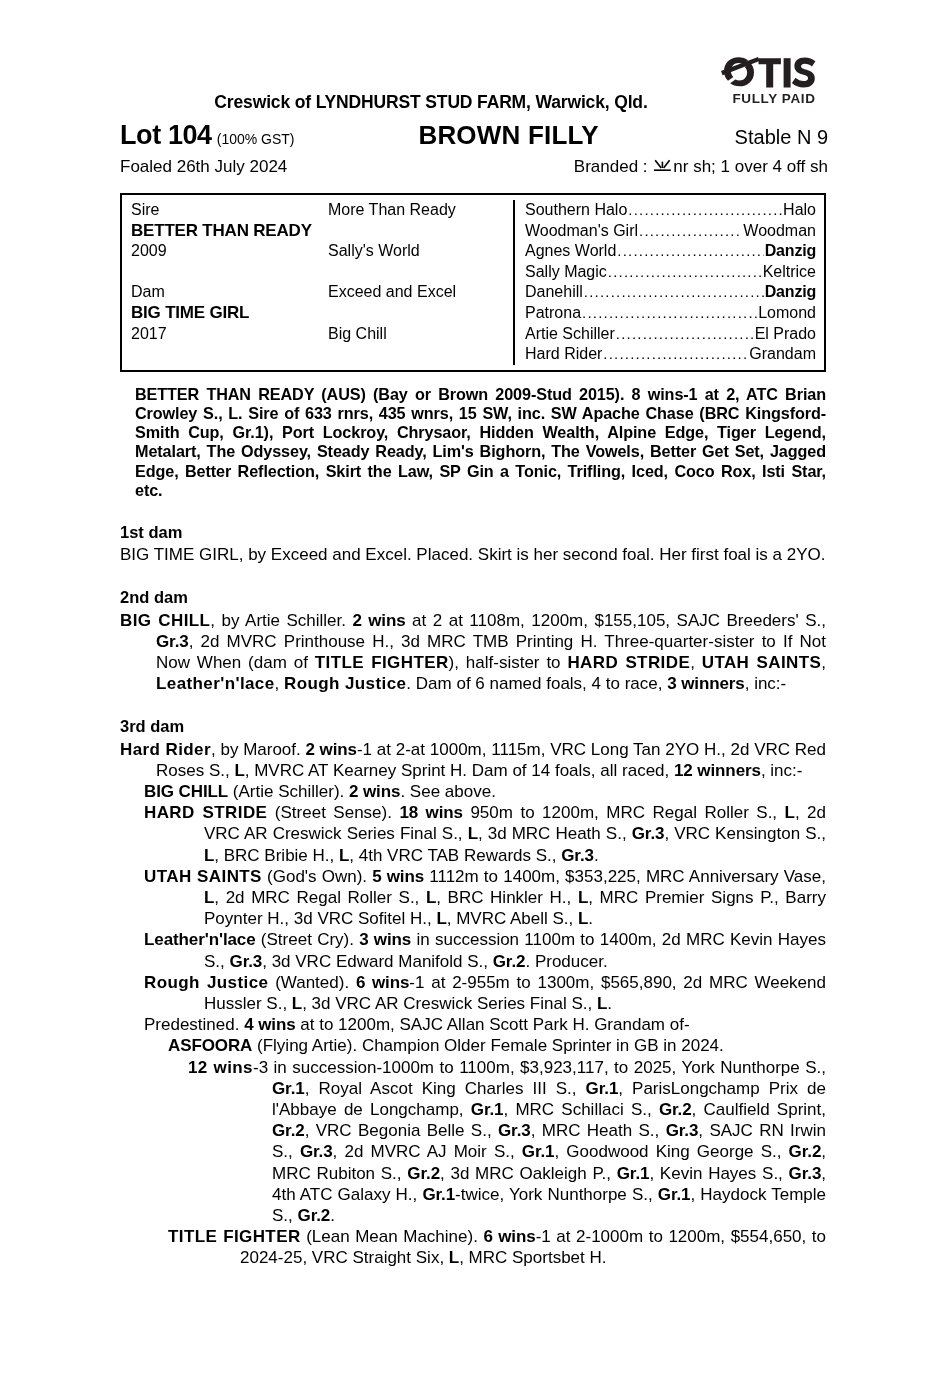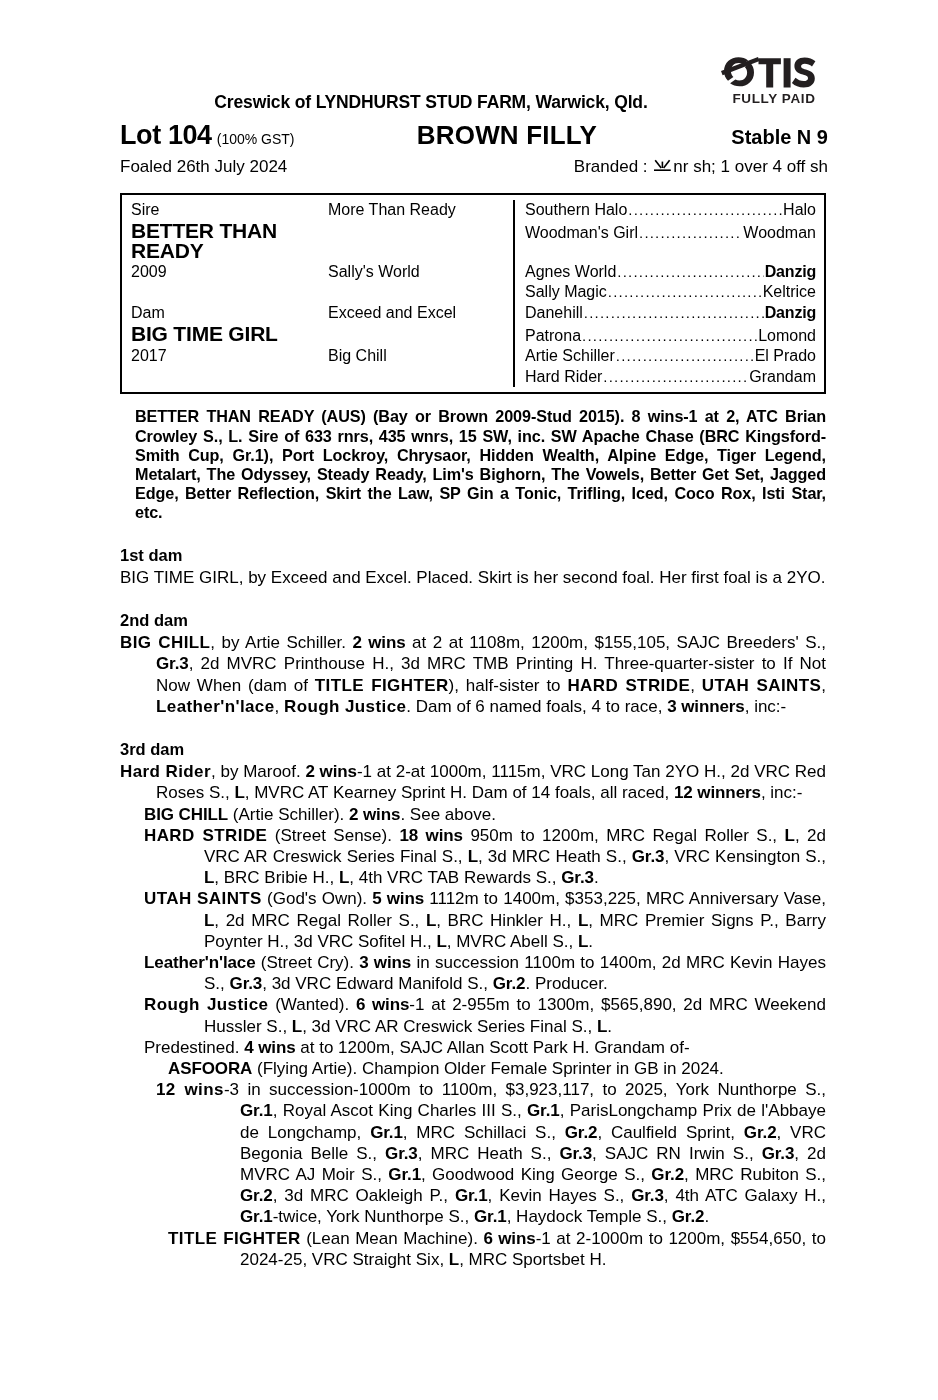--- a/index.html
+++ b/index.html
@@ -77,21 +77,21 @@
     flex: 1 1 auto;
     text-align: center;
     font-size: 26px;
     font-weight: bold;
     letter-spacing: 0.2px;
     padding-left: 4px;
   }
   .lot-right {
     flex: 0 0 auto;
     font-size: 20px;
-    font-weight: bold;
+    font-weight: normal;
     white-space: nowrap;
     margin-left: 16px;
   }
   .sub-row {
     display: flex;
     justify-content: space-between;
     align-items: baseline;
     font-size: 17px;
     margin-top: 6px;
   }
@@ -120,21 +120,21 @@
     padding: 0;
     vertical-align: baseline;
     line-height: 20.6px;
     height: 20.6px;
   }
   .c1 { width: 197px; padding-left: 9px !important; }
   .c2 { width: 185px; }
   .c3 { width: auto; border-left: 2.5px solid #000; padding-left: 10px !important; padding-right: 8px !important; }
   .ped-name {
     font-weight: bold;
-    font-size: 21px;
+    font-size: 17px;
     letter-spacing: -0.2px;
   }
   .leader {
     display: flex;
     align-items: baseline;
     width: 100%;
   }
   .leader .lname { flex: 0 0 auto; white-space: nowrap; }
   .leader .dots {
     flex: 1 1 auto;
@@ -174,21 +174,21 @@
     text-indent: 0;
     padding-left: 36px;
     margin: 0;
   }
   .para > .hang { margin-left: -36px; }
   .lvl0  { padding-left: 36px; }
   .lvl1  { padding-left: 60px; margin-left: 24px; }
   .lvl1 > .hang { margin-left: -60px; }
   .lvl2  { padding-left: 72px; margin-left: 48px; }
   .lvl2 > .hang { margin-left: -72px; }
-  .lvl3  { padding-left: 84px; margin-left: 36px; }
+  .lvl3  { padding-left: 84px; margin-left: 68px; }
   .lvl3 > .hang { margin-left: -84px; }
   .nb { font-weight: bold; letter-spacing: -0.1px; }
 </style>
 </head>
 <body>
 
 <div class="page">
 
   <div class="header">
 

